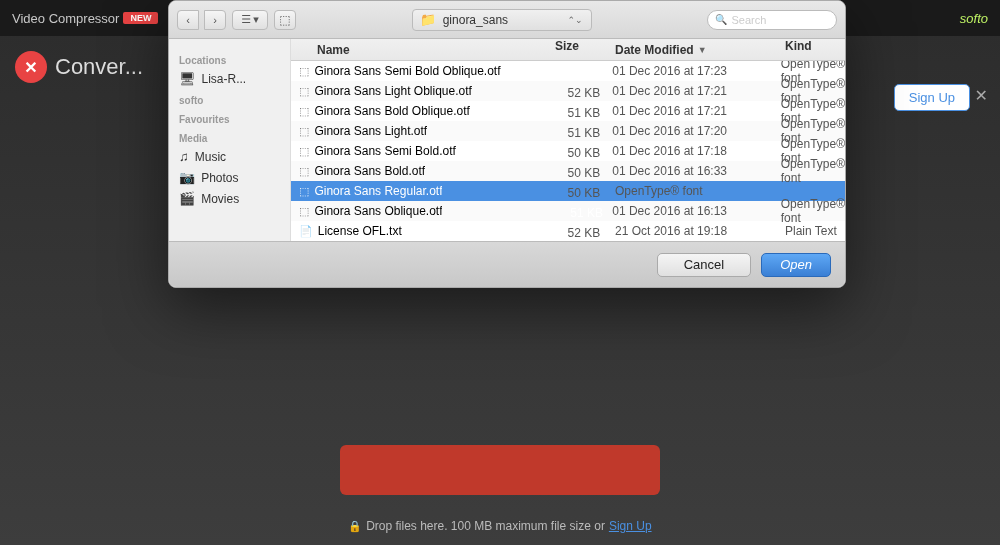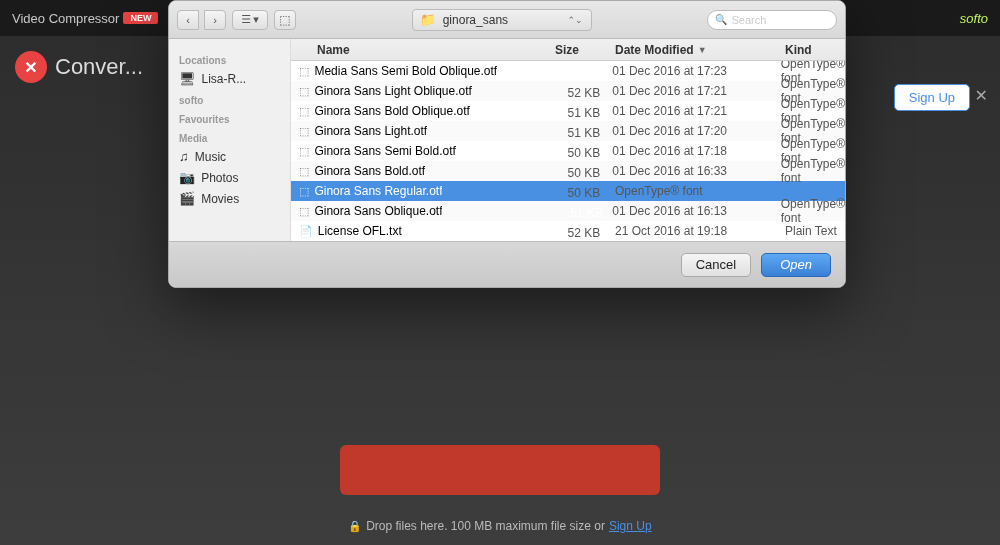--- a/index.html
+++ b/index.html
@@ -280,21 +280,20 @@
     .file-list-area {
       flex: 1;
       display: flex;
       flex-direction: column;
       overflow: hidden;
     }
 
     
     .col-headers {
       display: flex;
-      align-items: center;
       height: 22px;
       background: linear-gradient(180deg, #f0f0f0, #e8e8e8);
       border-bottom: 1px solid #ccc;
       font-size: 12px;
       color: #333;
       font-weight: 600;
       padding: 0;
     }
     .col-name { width: 260px; padding-left: 26px; display: flex; align-items: center; gap: 4px; }
     .col-size { width: 60px; padding-left: 4px; }
@@ -341,21 +340,21 @@
       background: linear-gradient(180deg, #d8d8d8, #c8c8c8);
       border-top: 1px solid #bbb;
       display: flex;
       align-items: center;
       justify-content: flex-end;
       padding: 0 14px;
       gap: 10px;
     }
     .btn-cancel {
       height: 24px;
-      padding: 0 14px;
+      padding: 0 26px;
       background: linear-gradient(180deg, #f5f5f5, #e0e0e0);
       border: 1px solid #aaa;
       border-radius: 5px;
       font-size: 13px;
       cursor: pointer;
       color: #222;
     }
     .btn-open {
       height: 24px;
       padding: 0 18px;
@@ -478,21 +477,21 @@
           </div>
           <div class="col-kind">
             <span>Kind</span>
           </div>
         </div>
 
         <div class="file-rows" id="file-rows">
         <div class="file-row">
               <div class="file-name-cell">
                 <span class="file-icon">⬚</span>
-                <span class="file-name-text">Media Sans Semi Bold Oblique.otf</span>
+                <span class="file-name-text">Ginora Sans Semi Bold Oblique.otf</span>
               </div>
               <div class="file-size-cell">52 KB</div>
               <div class="file-date-cell">01 Dec 2016 at 17:23</div>
               <div class="file-kind-cell">OpenType® font</div>
             </div>
             <div class="file-row">
               <div class="file-name-cell">
                 <span class="file-icon">⬚</span>
                 <span class="file-name-text">Ginora Sans Light Oblique.otf</span>
               </div>

